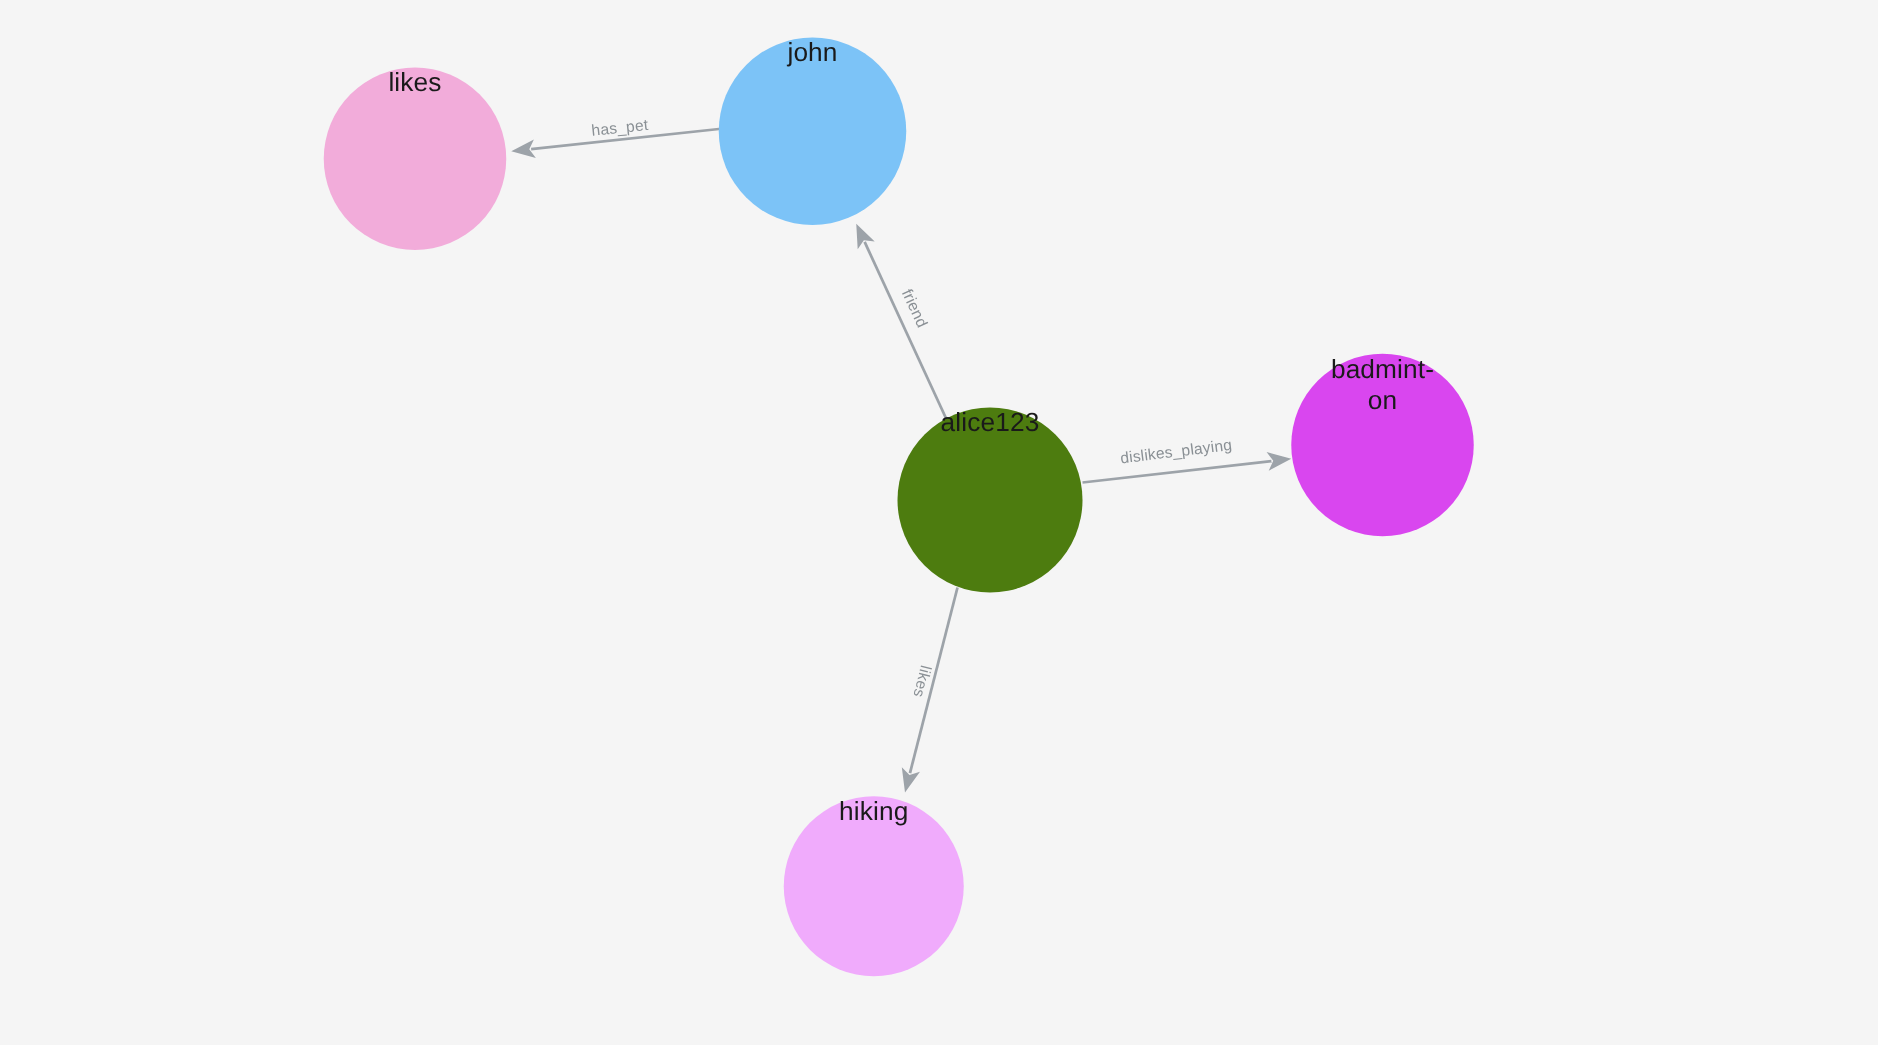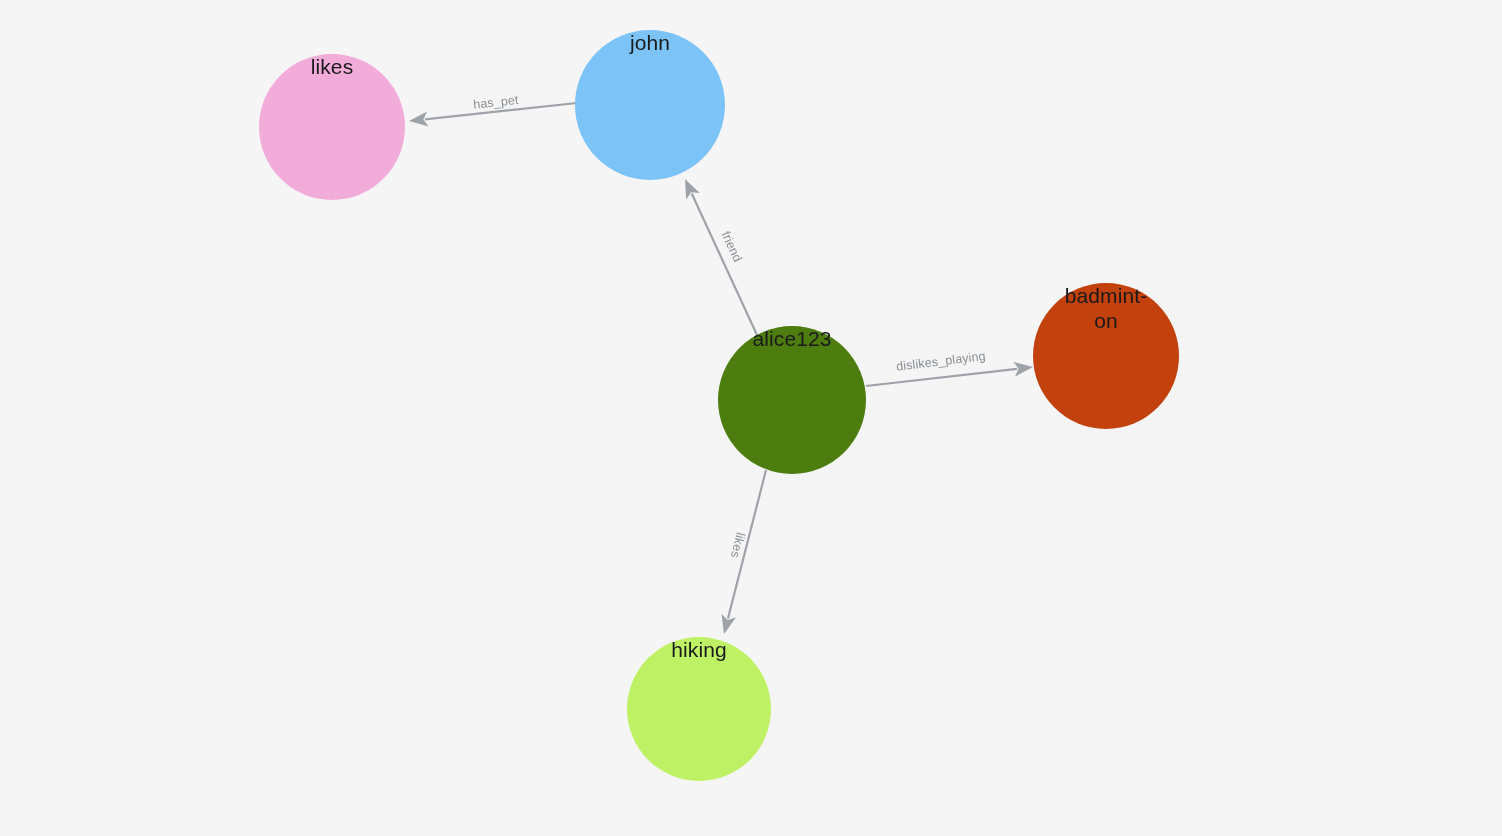--- a/index.html
+++ b/index.html
@@ -104,22 +104,22 @@
   <div id="nodes-layer">
       <div class="graph-node" style="left: 259px; top: 54px; width: 146px; height: 146px; background: rgb(242, 172, 218);">
         <span class="node-label" style="color: rgb(26, 26, 26);">likes</span>
       </div>
       <div class="graph-node" style="left: 575px; top: 30px; width: 150px; height: 150px; background: rgb(124, 195, 247);">
         <span class="node-label" style="color: rgb(26, 26, 26);">john</span>
       </div>
       <div class="graph-node" style="left: 718px; top: 326px; width: 148px; height: 148px; background: #4d7c0f;">
         <span class="node-label" style="color: rgb(26, 26, 26);">alice123</span>
       </div>
-      <div class="graph-node" style="left: 1033px; top: 283px; width: 146px; height: 146px; background: #c2410c;">
+      <div class="graph-node" style="left: 1033px; top: 283px; width: 146px; height: 146px; background: #d946ef;">
         <span class="node-label" style="color: rgb(26, 26, 26);">badmint-
 on</span>
       </div>
-      <div class="graph-node" style="left: 627px; top: 637px; width: 144px; height: 144px; background: #bef264;">
+      <div class="graph-node" style="left: 627px; top: 637px; width: 144px; height: 144px; background: #f0abfc;">
         <span class="node-label" style="color: rgb(26, 26, 26);">hiking</span>
       </div>
     </div>
 
 </div>
 
 </body></html>

